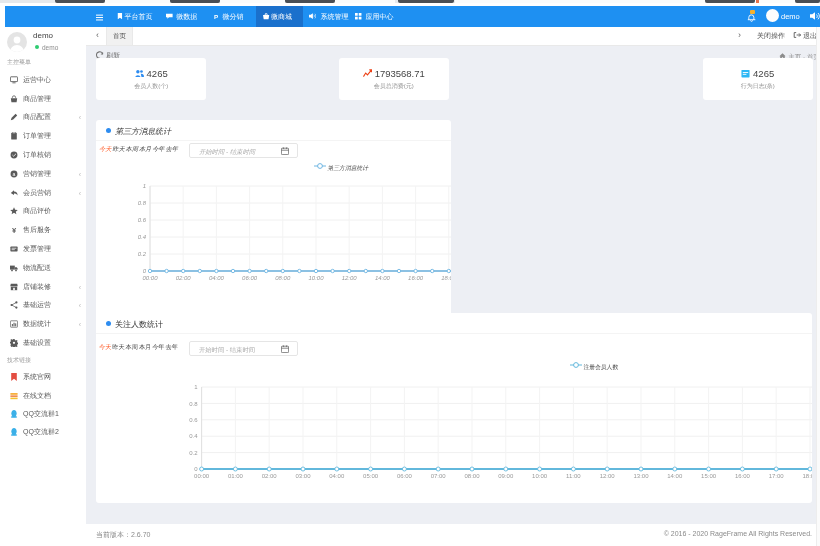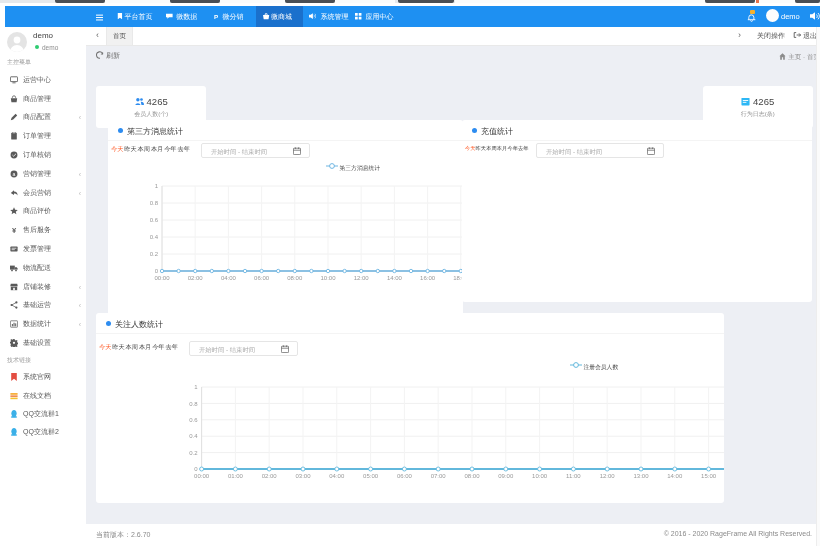--- a/index.html
+++ b/index.html
@@ -20,21 +20,21 @@
 #sidebar{left:0;top:27px;width:86px;height:519px;background:#fff;}
 .sitem{position:absolute;left:0;width:86px;height:18px;color:#595959;font-size:7px;}
 .sitem .txt{position:absolute;left:23px;top:50%;transform:translateY(-50%);white-space:nowrap;}
 .sitem .ico{position:absolute;left:10px;top:50%;transform:translateY(-50%);width:8px;height:8px;}
 .sitem .arr{position:absolute;right:5px;top:50%;transform:translateY(-50%);color:#bbb;font-size:7px;}
 .slabel{position:absolute;left:7px;color:#9b9b9b;font-size:6px;white-space:nowrap;}
 
 #tabbar{left:86px;top:27px;width:734px;height:18px;background:#fff;border-bottom:1px solid #e9e9e9;}
 
 #content{left:86px;top:46px;width:734px;height:478px;background:#edeff4;}
-.card{position:absolute;top:40px;height:42px;background:#fff;border-radius:3px;}
+.card{position:absolute;top:12px;height:42px;background:#fff;border-radius:3px;}
 .card .num{position:absolute;left:0;width:100%;top:10px;text-align:center;font-size:9.5px;font-weight:normal;color:#444;}
 .card .lbl{position:absolute;left:0;width:100%;top:24px;text-align:center;font-size:6px;color:#909090;}
 .panel{position:absolute;background:#fff;border-radius:3px;overflow:hidden;}
 .phead{position:absolute;left:0;top:0;width:100%;height:20px;border-bottom:1px solid #f4f4f4;}
 .pdot{position:absolute;left:10px;top:10px;width:5px;height:5px;border-radius:50%;background:#2d8cf0;margin-top:-2.5px;}
 .ptitle{position:absolute;left:19px;top:6px;font-size:8px;color:#333;}
 .ptabs{position:absolute;left:3px;top:25px;color:#444;letter-spacing:0;white-space:nowrap;}
 .ptabs b{color:#ff5722;font-weight:normal;}
 .pinput{position:absolute;top:23px;height:13px;border:1px solid #e5e5e5;border-radius:2px;background:#fff;}
 .pinput .ph{position:absolute;left:9px;top:3.5px;font-size:6.3px;color:#a8a8a8;white-space:nowrap;}
@@ -298,29 +298,35 @@
       </svg> 主页 <span style="color:#bbb;">-</span> 首页</div>
 <div class="card" style="left:10.0px;width:110.3px;">
       <div class="num"><svg width="9" height="9" viewBox="0 0 10 10" style="display:inline-block;vertical-align:-1px;margin-right:3px;">
           <circle cx="3.2" cy="3" r="1.9" fill="#2d8cf0"></circle>
           <path d="M0.2 9a3.2 3.2 0 016 0z" fill="#2d8cf0"></path>
           <circle cx="7.2" cy="2.8" r="1.5" fill="#2d8cf0"></circle>
           <path d="M6.4 5.2a3 3 0 013.4 3.8H7.2" fill="#2d8cf0"></path>
         </svg>4265</div>
       <div class="lbl">会员人数(个)</div>
     </div>
+<div class="card" style="left:252.6px;width:110.3px;">
+      <div class="num"><svg width="9" height="9" viewBox="0 0 10 10" style="display:inline-block;vertical-align:-1px;margin-right:3px;">
+          <path d="M0.5 8.5L3 4.5l2 2L9.5 1M7 1h2.5V3.5" fill="none" stroke="#ed4014" stroke-width="1.2"></path>
+        </svg>1793568.71</div>
+      <div class="lbl">会员总消费(元)</div>
+    </div>
 <div class="card" style="left:616.5px;width:110.3px;">
       <div class="num"><svg width="9" height="9" viewBox="0 0 10 10" style="display:inline-block;vertical-align:-1px;margin-right:3px;">
           <rect x="0.5" y="1" width="9" height="8.5" rx="0.8" fill="#2db7f5"></rect>
           <rect x="2" y="3.4" width="6" height="1" fill="#fff"></rect>
           <rect x="2" y="5.4" width="4" height="1" fill="#fff"></rect>
         </svg>4265</div>
       <div class="lbl">行为日志(条)</div>
     </div>
-<div class="panel" style="left:22px;top:74px;width:355px;height:212px;">
+<div class="panel" style="left:10px;top:74px;width:355px;height:212px;font-style:italic;">
       <div class="phead"></div>
       <div class="pdot"></div>
       <div class="ptitle">第三方消息统计</div>
       <div class="ptabs" style="top:25px;font-size:6.2px;word-spacing:-0.8px;"><b>今天</b> 昨天 本周 本月 今年 去年</div>
       <div class="pinput" style="top:23px;left:93px;width:107px;">
         <span class="ph">开始时间 - 结束时间</span>
         <svg class="cal" viewBox="0 0 10 10">
           <rect x="0.5" y="1.5" width="9" height="8" rx="1" fill="none" stroke="#666" stroke-width="1"></rect>
           <line x1="0.5" y1="4" x2="9.5" y2="4" stroke="#666" stroke-width="1"></line>
           <line x1="3" y1="0.5" x2="3" y2="2.5" stroke="#666" stroke-width="1"></line>
@@ -380,36 +386,21 @@
         <text x="120.4" y="159.5" font-size="6" fill="#999" text-anchor="middle" font-family="Liberation Sans">04:00</text>
         <text x="153.6" y="159.5" font-size="6" fill="#999" text-anchor="middle" font-family="Liberation Sans">06:00</text>
         <text x="186.8" y="159.5" font-size="6" fill="#999" text-anchor="middle" font-family="Liberation Sans">08:00</text>
         <text x="220.0" y="159.5" font-size="6" fill="#999" text-anchor="middle" font-family="Liberation Sans">10:00</text>
         <text x="253.2" y="159.5" font-size="6" fill="#999" text-anchor="middle" font-family="Liberation Sans">12:00</text>
         <text x="286.4" y="159.5" font-size="6" fill="#999" text-anchor="middle" font-family="Liberation Sans">14:00</text>
         <text x="319.6" y="159.5" font-size="6" fill="#999" text-anchor="middle" font-family="Liberation Sans">16:00</text>
         <text x="352.8" y="159.5" font-size="6" fill="#999" text-anchor="middle" font-family="Liberation Sans">18:00</text>
       </svg>
     </div>
-<div class="panel" style="left:376px;top:74px;width:350px;height:182px;">
-      <div class="phead"></div>
-      <div class="pdot"></div>
-      <div class="ptitle">充值统计</div>
-      <div class="ptabs" style="top:25px;font-size:5.2px;word-spacing:-1.2px;"><b>今天</b> 昨天 本周 本月 今年 去年</div>
-      <div class="pinput" style="top:23px;left:74px;width:126px;">
-        <span class="ph">开始时间 - 结束时间</span>
-        <svg class="cal" viewBox="0 0 10 10">
-          <rect x="0.5" y="1.5" width="9" height="8" rx="1" fill="none" stroke="#666" stroke-width="1"></rect>
-          <line x1="0.5" y1="4" x2="9.5" y2="4" stroke="#666" stroke-width="1"></line>
-          <line x1="3" y1="0.5" x2="3" y2="2.5" stroke="#666" stroke-width="1"></line>
-          <line x1="7" y1="0.5" x2="7" y2="2.5" stroke="#666" stroke-width="1"></line>
-        </svg>
-      </div>
-    </div>
-<div class="panel" style="left:10px;top:267px;width:628px;height:190px;">
+<div class="panel" style="left:10px;top:267px;width:716px;height:190px;">
       <div class="phead"></div>
       <div class="pdot"></div>
       <div class="ptitle">关注人数统计</div>
       <div class="ptabs" style="top:30px;font-size:6.2px;word-spacing:-0.8px;"><b>今天</b> 昨天 本周 本月 今年 去年</div>
       <div class="pinput" style="top:28px;left:93px;width:107px;">
         <span class="ph">开始时间 - 结束时间</span>
         <svg class="cal" viewBox="0 0 10 10">
           <rect x="0.5" y="1.5" width="9" height="8" rx="1" fill="none" stroke="#666" stroke-width="1"></rect>
           <line x1="0.5" y1="4" x2="9.5" y2="4" stroke="#666" stroke-width="1"></line>
           <line x1="3" y1="0.5" x2="3" y2="2.5" stroke="#666" stroke-width="1"></line>

